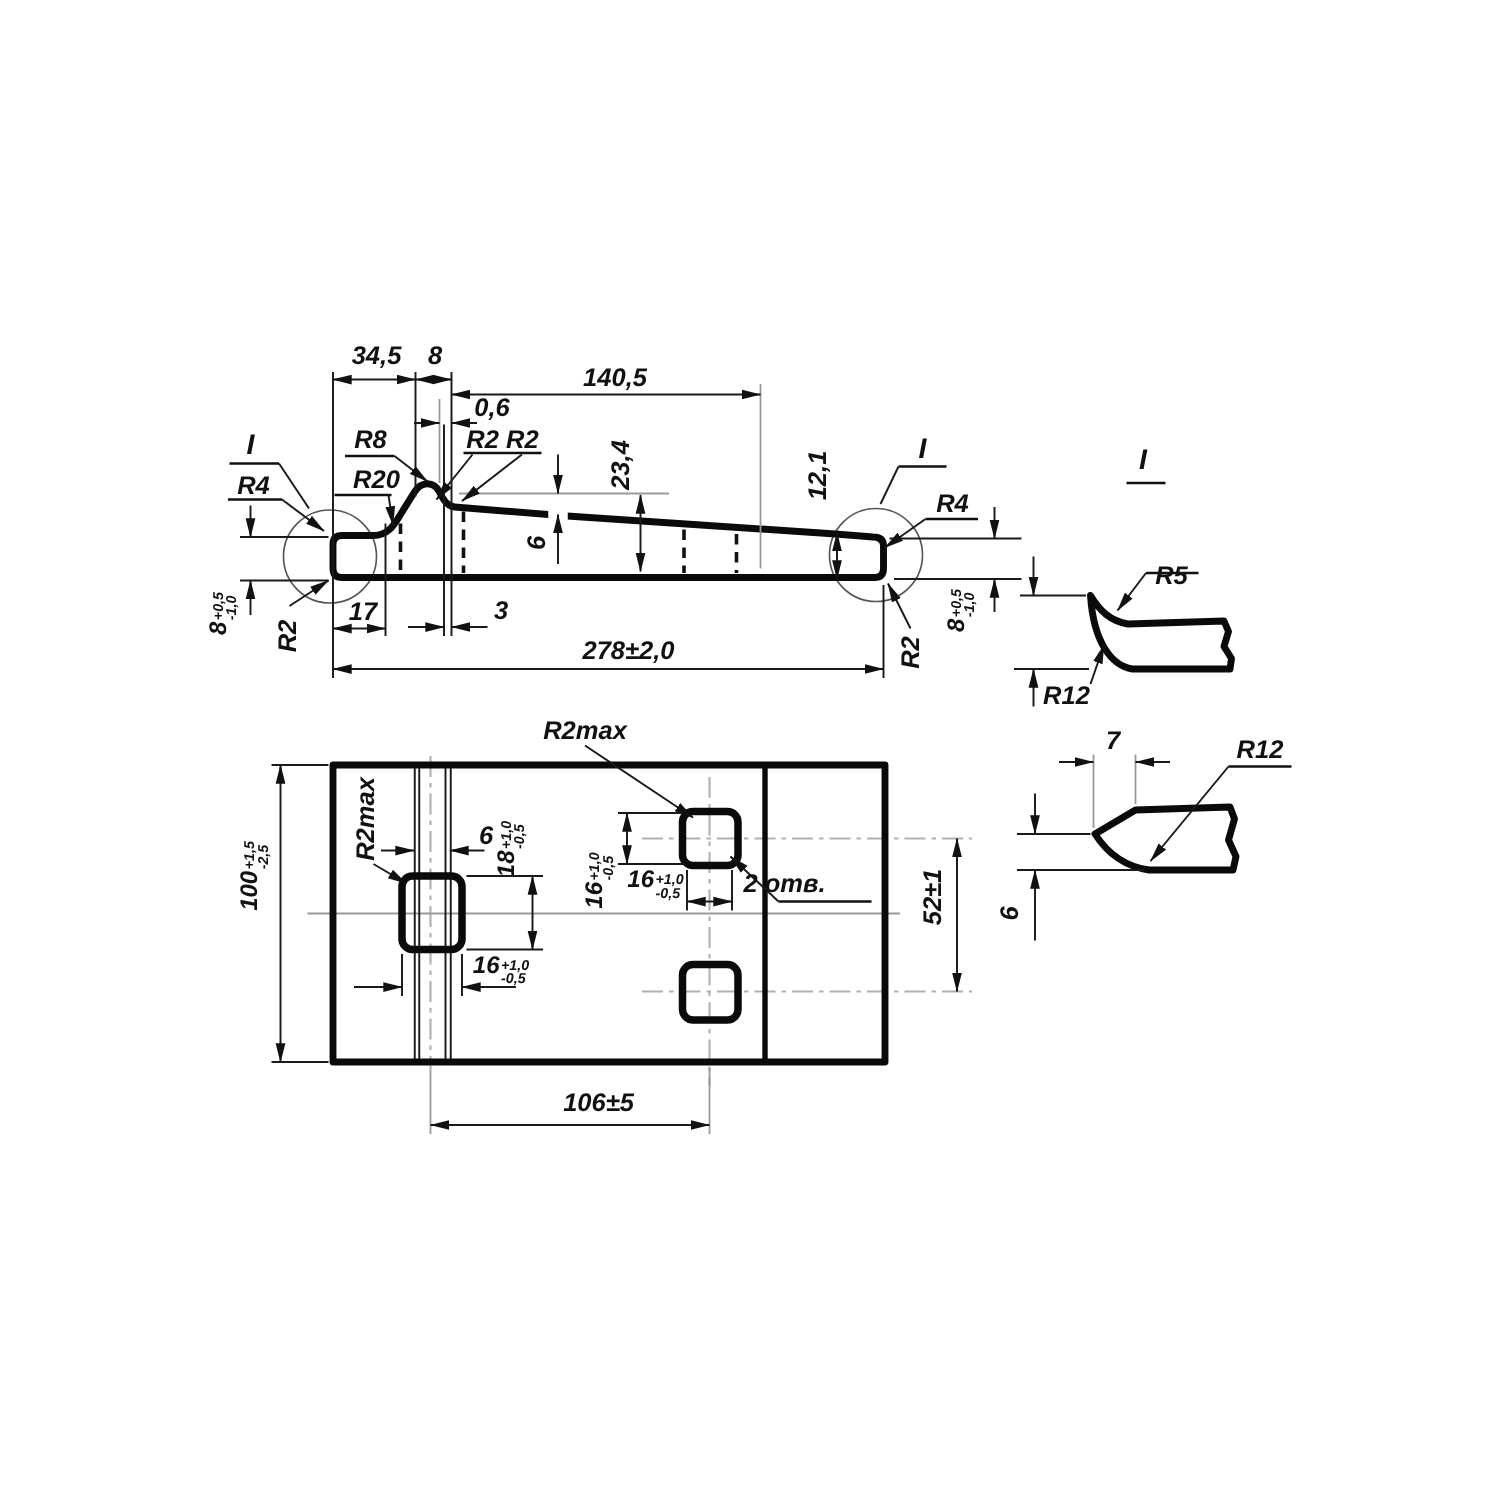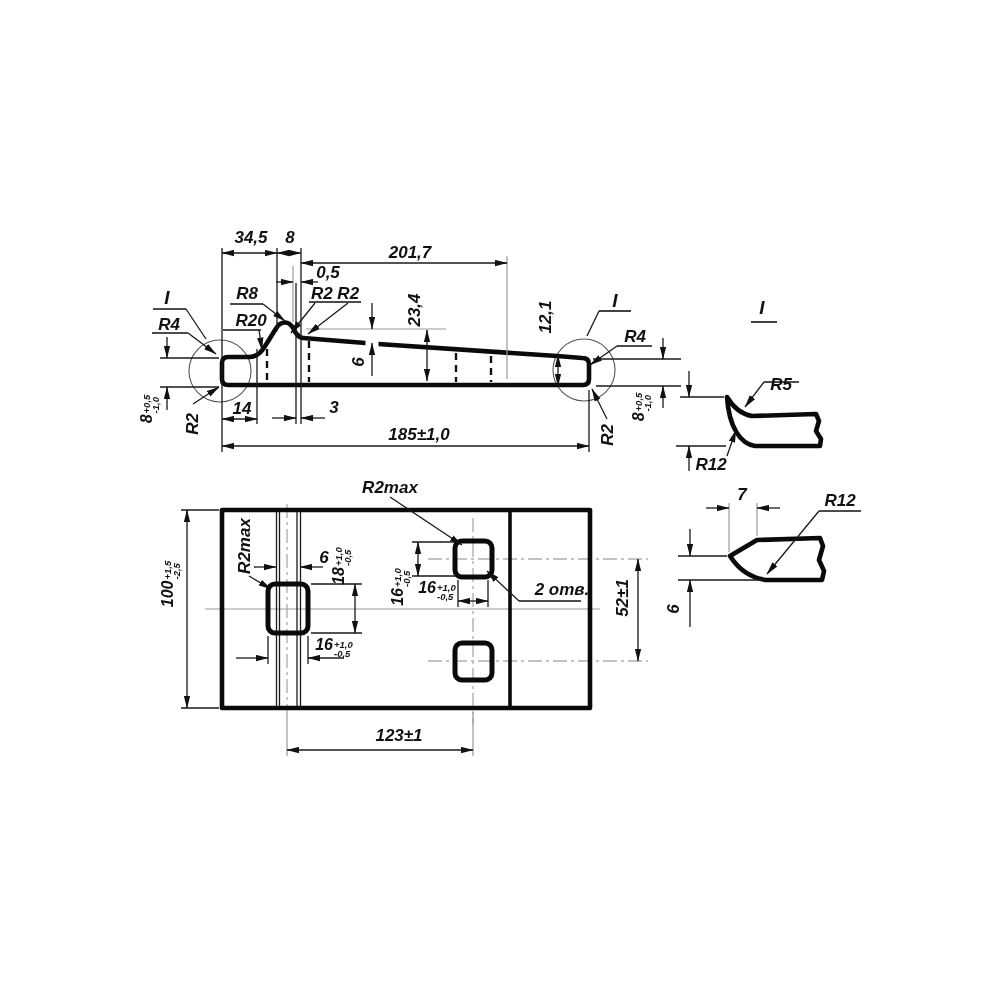--- a/index.html
+++ b/index.html
@@ -170,37 +170,37 @@
     <line class="thin" x1="819" y1="511" x2="767" y2="574" marker-end="url(#arr)"></line>
     <line class="thin" x1="678" y1="556" x2="727" y2="556"></line>
     <line class="thin" x1="678" y1="580" x2="763" y2="580"></line>
     <line class="thin" x1="690" y1="529" x2="690" y2="556" marker-end="url(#arr)"></line>
     <line class="thin" x1="690" y1="580" x2="690" y2="627" marker-start="url(#arr)"></line>
   </g>
 </svg>
 
 <div class="lbl" style="left:251px;top:237px">34,5</div>
 <div class="lbl" style="left:290px;top:237px">8</div>
-<div class="lbl" style="left:410px;top:252px">201,7</div>
-<div class="lbl" style="left:328px;top:272px">0,5</div>
+<div class="lbl" style="left:410px;top:252px">140,5</div>
+<div class="lbl" style="left:328px;top:272px">0,6</div>
 <div class="lbl" style="left:247px;top:293px">R8</div>
 <div class="lbl" style="left:251px;top:320px">R20</div>
 <div class="lbl" style="left:335px;top:293px">R2 R2</div>
 <div class="lbl rot" style="left:414px;top:310px">23,4</div>
 <div class="lbl rot" style="left:358px;top:362px">6</div>
 <div class="lbl rot" style="left:545px;top:317px">12,1</div>
 <div class="lbl big" style="left:167px;top:297px">I</div>
 <div class="lbl big" style="left:615px;top:300px">I</div>
 <div class="lbl" style="left:169px;top:324px">R4</div>
 <div class="lbl" style="left:635px;top:336px">R4</div>
 <div class="lbl rot" style="left:192px;top:424px">R2</div>
 <div class="lbl rot" style="left:607px;top:435px">R2</div>
-<div class="lbl" style="left:242px;top:408px">14</div>
+<div class="lbl" style="left:242px;top:408px">17</div>
 <div class="lbl" style="left:334px;top:407px">3</div>
-<div class="lbl" style="left:419px;top:434px">185±1,0</div>
+<div class="lbl" style="left:419px;top:434px">278±2,0</div>
 
 <div class="lbl tol rot" style="left:149px;top:409px">
   <span>8</span><span class="tstack">
         <span>+0,5</span>
         <span>-1,0</span>
       </span>
 </div>
 <div class="lbl tol rot" style="left:641px;top:407px">
   <span>8</span><span class="tstack">
         <span>+0,5</span>
@@ -228,29 +228,29 @@
         <span>+1,0</span>
         <span>-0,5</span>
       </span>
 </div>
 <div class="lbl tol" style="left:334px;top:647px">
   <span>16</span><span class="tstack">
         <span>+1,0</span>
         <span>-0,5</span>
       </span>
 </div>
-<div class="lbl" style="left:562px;top:589px">2 отв.</div>
+<div class="lbl" style="left:523px;top:589px">2 отв.</div>
 <div class="lbl rot" style="left:622px;top:598px">52±1</div>
 <div class="lbl tol rot" style="left:170px;top:584px">
   <span>100</span><span class="tstack">
         <span>+1,5</span>
         <span>-2,5</span>
       </span>
 </div>
-<div class="lbl" style="left:399px;top:735px">123±1</div>
+<div class="lbl" style="left:399px;top:735px">106±5</div>
 
 <div class="lbl big" style="left:762px;top:307px">I</div>
 <div class="lbl" style="left:781px;top:384px">R5</div>
 <div class="lbl" style="left:711px;top:464px">R12</div>
 
 <div class="lbl" style="left:742px;top:494px">7</div>
 <div class="lbl" style="left:840px;top:500px">R12</div>
 <div class="lbl rot" style="left:673px;top:609px">6</div>
 
 </div>

